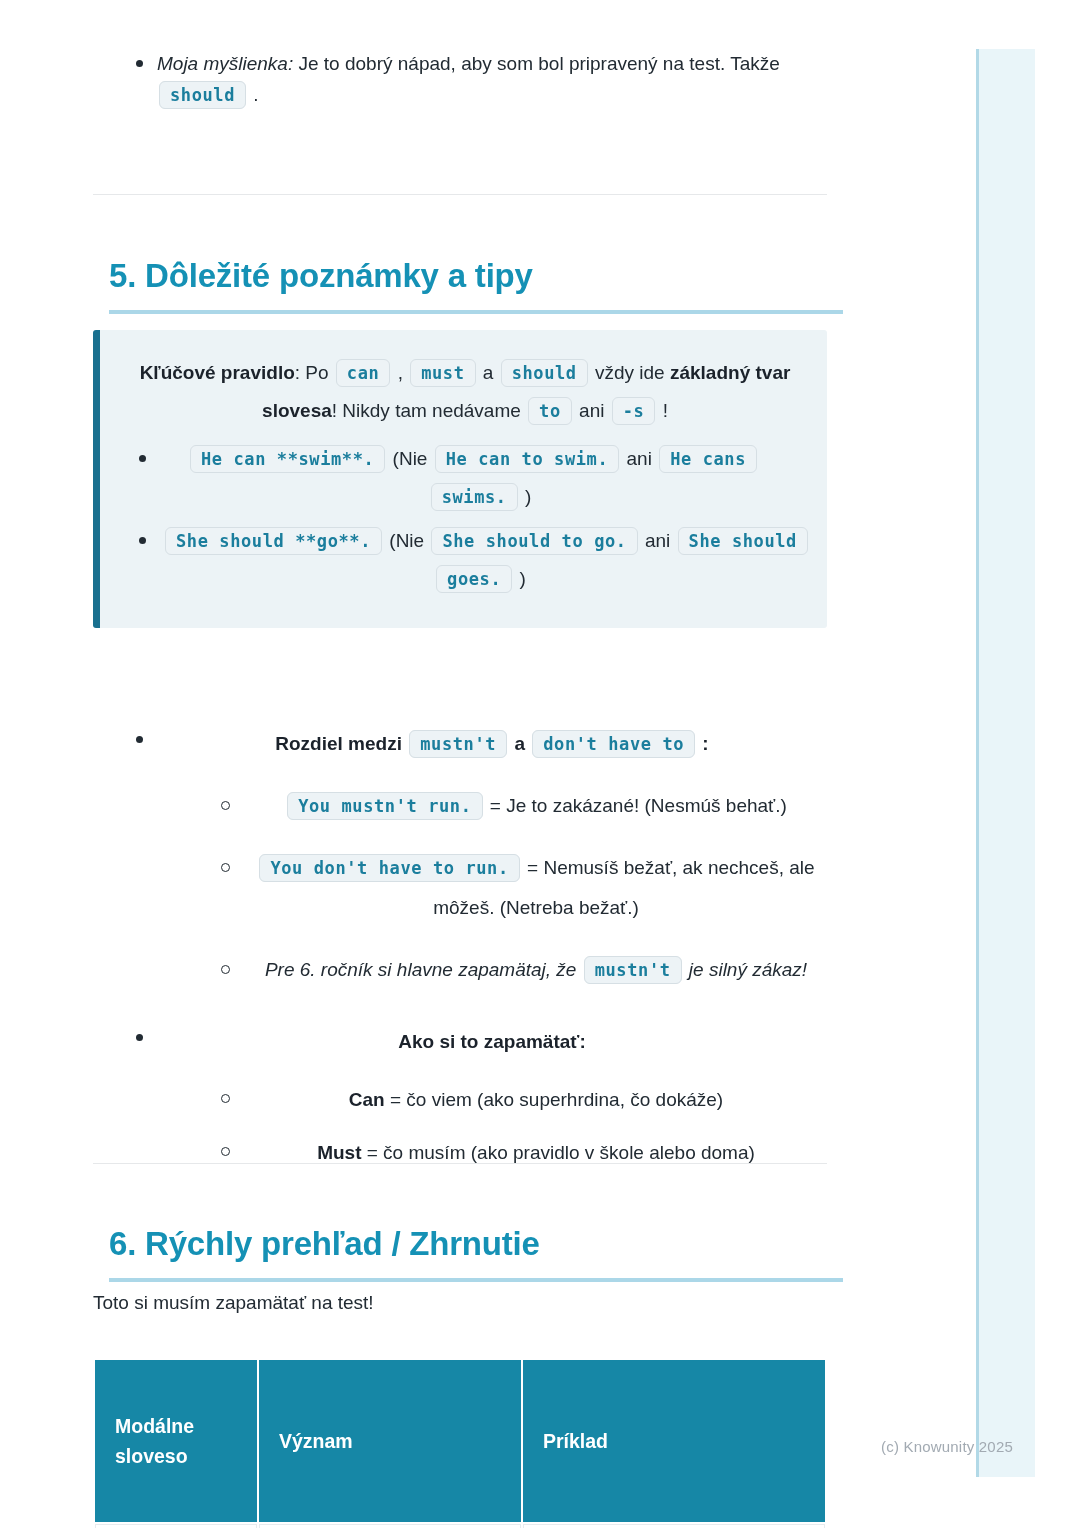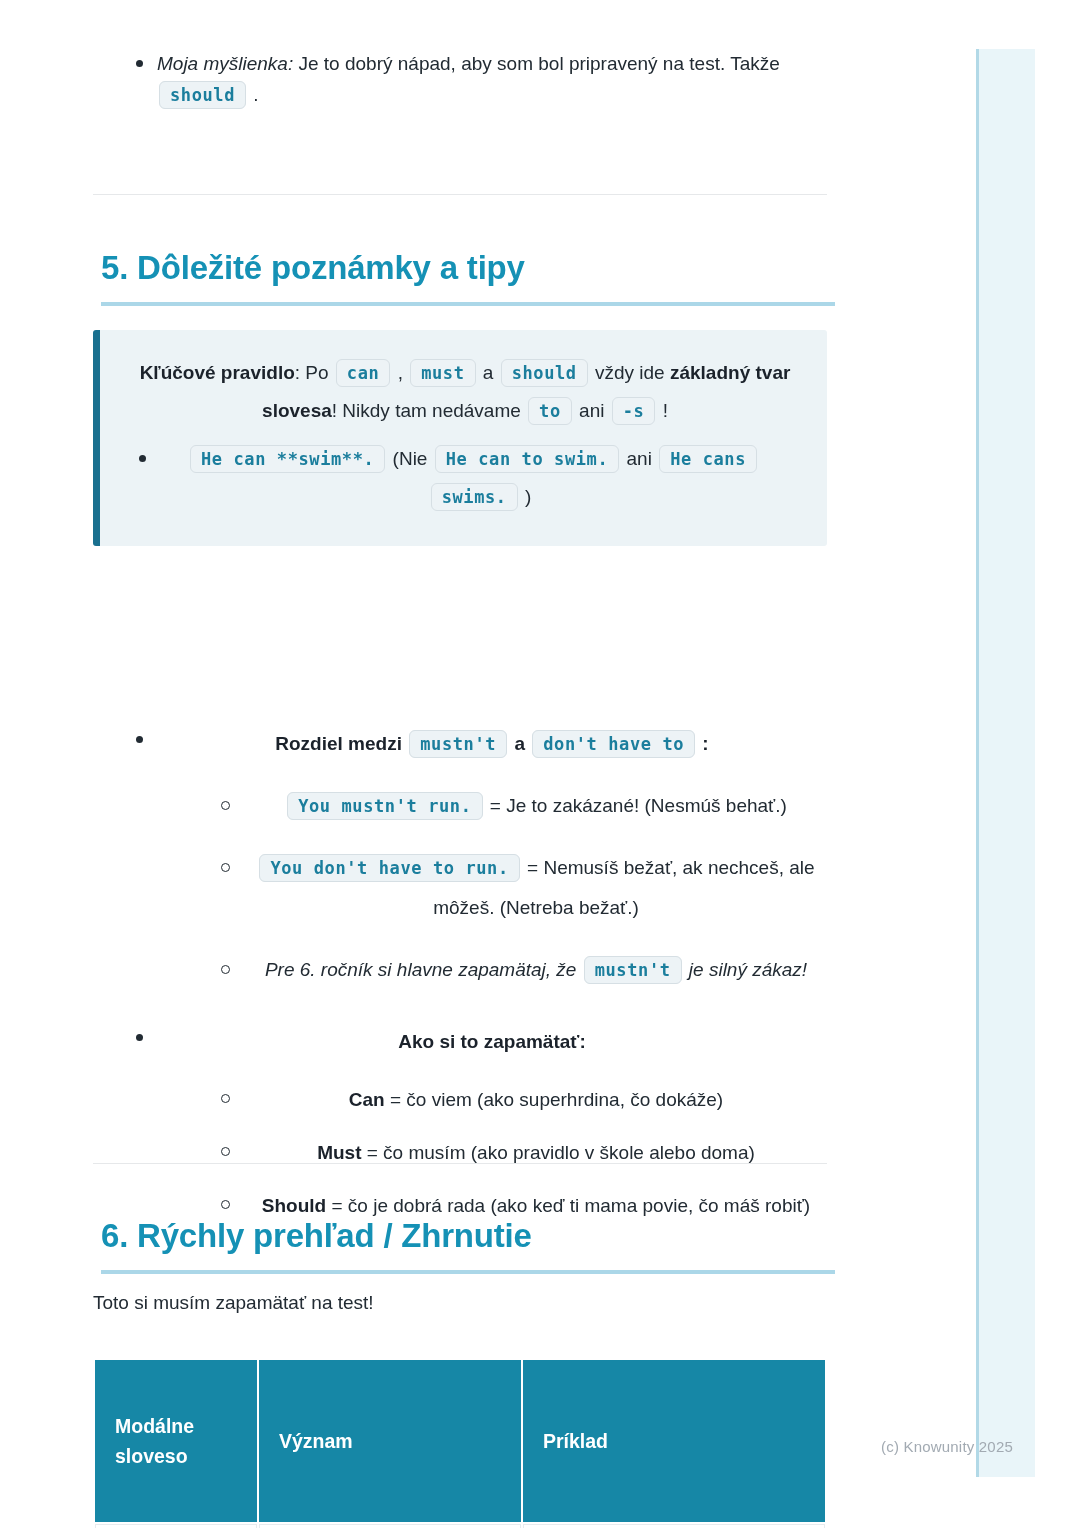--- a/index.html
+++ b/index.html
@@ -12,21 +12,21 @@
   html,body{margin:0;padding:0;}
   body{
     width:1080px;height:1528px;position:relative;overflow:hidden;
     background:#ffffff;color:var(--text);
     font-family:"Liberation Sans","DejaVu Sans",sans-serif;
     font-size:19px;
   }
   .abs{position:absolute;left:93px;width:734px;}
   .rule{height:1px;background:var(--rule);}
   h2{
-    margin:8px;font-size:33px;font-weight:700;color:var(--accent);
+    margin:16px;font-size:33px;font-weight:700;color:var(--accent);
     letter-spacing:-0.2px;line-height:40px;
     padding-bottom:14px;border-bottom:4px solid var(--underline);
   }
   ul{margin:0;padding:0;list-style:none;}
   
   .l1>li{position:relative;padding-left:64px;line-height:31px;}
   .l1>li::before{
     content:"";position:absolute;left:43px;top:12px;width:7px;height:7px;
     border-radius:50%;background:var(--text);
   }
@@ -96,38 +96,38 @@
 </ul>
 
 <div class="abs rule rule1"></div>
 
 <h2 class="abs h5">5. Dôležité poznámky a tipy</h2>
 
 <div class="abs callout">
   <div class="lead"><strong>Kľúčové pravidlo</strong><span>: Po </span><code class="chip">can</code><span> , </span><code class="chip">must</code><span> a </span><code class="chip">should</code><span> vždy ide </span><strong>základný tvar slovesa</strong><span>! Nikdy tam nedávame </span><code class="chip">to</code><span> ani </span><code class="chip">-s</code><span> !</span></div>
   <ul>
     <li><code class="chip">He can **swim**.</code><span> (Nie </span><code class="chip">He can to swim.</code><span> ani </span><code class="chip">He cans swims.</code><span> )</span></li>
+    <li><code class="chip">She should **go**.</code><span> (Nie </span><code class="chip">She should to go.</code><span> ani </span><code class="chip">She should goes.</code><span> )</span></li>
   </ul>
 </div>
 
 <ul class="abs notes l1">
   <li>
     <span><strong>Rozdiel medzi </strong><code class="chip">mustn't</code><strong> a </strong><code class="chip">don't have to</code><strong> :</strong></span>
     <ul class="l2">
       <li class="haschip"><code class="chip">You mustn't run.</code><span> = Je to zakázané! (Nesmúš behať.)</span></li>
       <li class="haschip"><code class="chip">You don't have to run.</code><span> = Nemusíš bežať, ak nechceš, ale môžeš. (Netreba bežať.)</span></li>
       <li class="haschip"><em>Pre 6. ročník si hlavne zapamätaj, že </em><code class="chip">mustn't</code><em> je silný zákaz!</em></li>
     </ul>
   </li>
   <li>
     <span><strong>Ako si to zapamätať:</strong></span>
     <ul class="l2">
       <li><strong>Can</strong><span> = čo viem (ako superhrdina, čo dokáže)</span></li>
       <li><strong>Must</strong><span> = čo musím (ako pravidlo v škole alebo doma)</span></li>
-      <li><strong>Should</strong><span> = čo je dobrá rada (ako keď ti mama povie, čo máš robiť)</span></li>
     </ul>
   </li>
 </ul>
 
 <div class="abs rule rule2"></div>
 
 <h2 class="abs h6">6. Rýchly prehľad / Zhrnutie</h2>
 
 <p class="abs p6" style="margin:0">Toto si musím zapamätať na test!</p>
 

